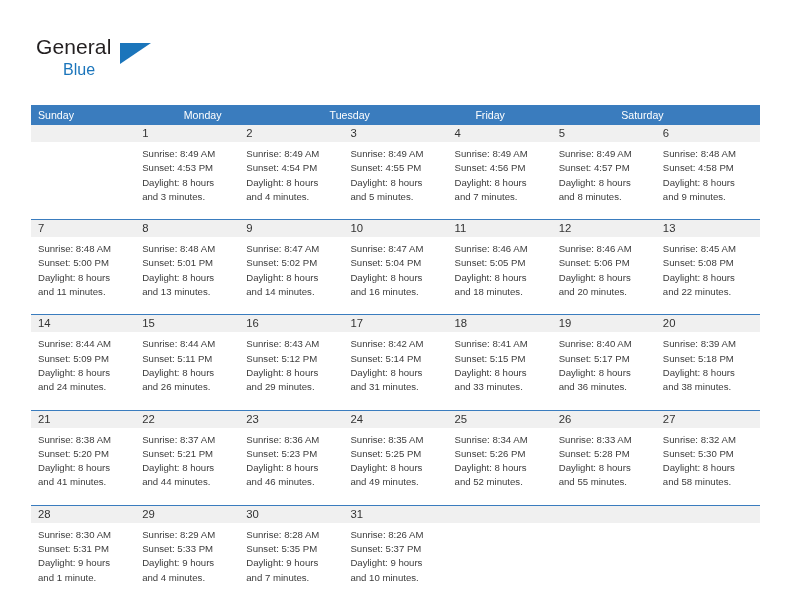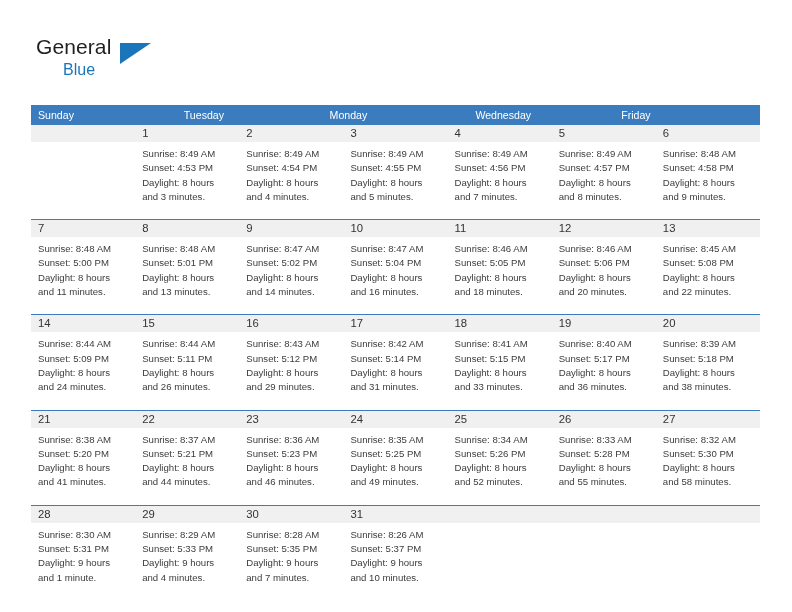--- a/index.html
+++ b/index.html
@@ -147,24 +147,24 @@
       <span class="logo-tri"></span>
       <span class="logo-blue">Blue</span>
     </div>
 
 
   </div>
 
   <div class="calendar">
     <div class="dow-row" id="dow-row">
         <div class="dow">Sunday</div>
+        <div class="dow">Monday</div>
         <div class="dow">Tuesday</div>
-        <div class="dow">Monday</div>
-        <div class="dow">Wednesday</div>
         <div class="dow">Friday</div>
+        <div class="dow">Saturday</div>
       </div>
     <div id="weeks-container">
         <div class="week">
           <div class="week-inner">
             <div class="cell empty">
               <div class="daynum-band">
                 <span class="daynum"></span>
               </div>
               <div class="lines">
                 <div class="line">&nbsp;</div>

